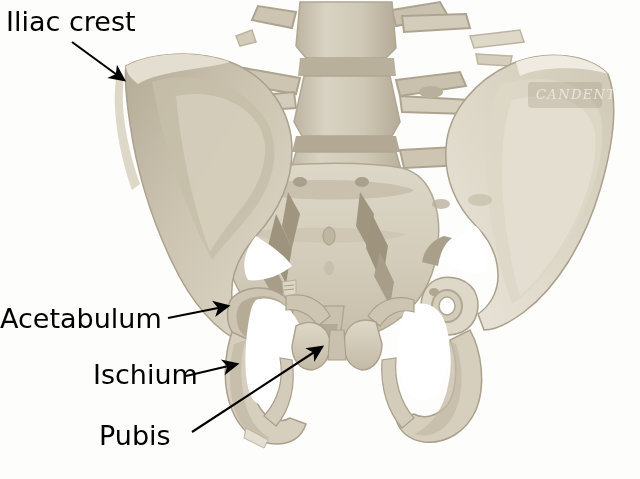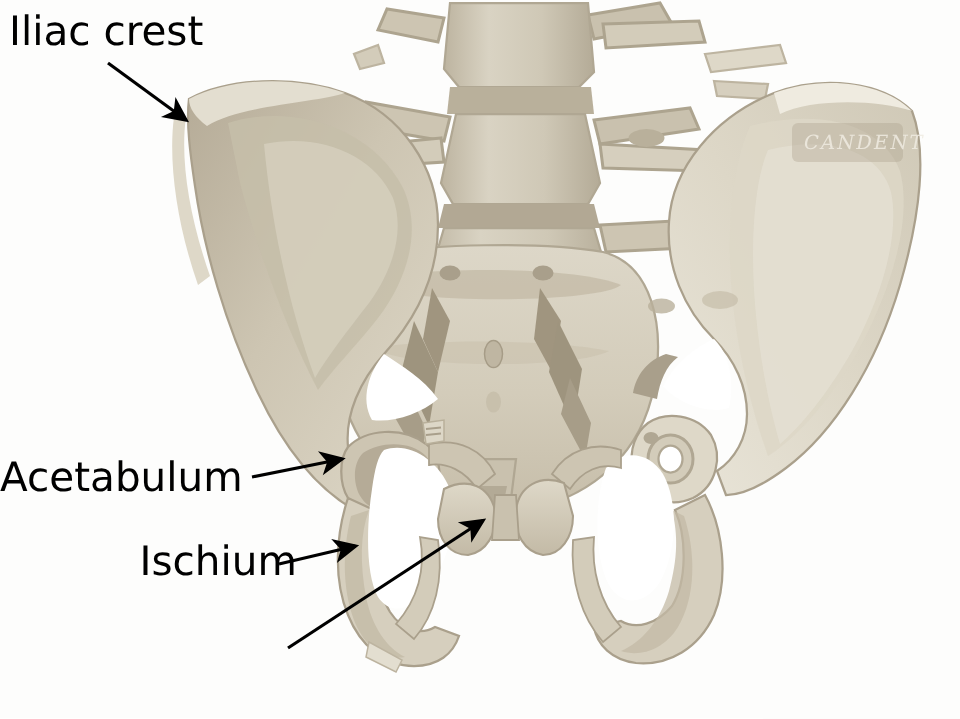--- a/index.html
+++ b/index.html
@@ -296,14 +296,15 @@
     </defs>
     <line x1="72" y1="42" x2="124" y2="80" stroke="#000" stroke-width="2.1" marker-end="url(#arrowHead)"></line>
     <line x1="168" y1="318" x2="228" y2="306" stroke="#000" stroke-width="2.1" marker-end="url(#arrowHead)"></line>
     <line x1="186" y1="376" x2="237" y2="364" stroke="#000" stroke-width="2.1" marker-end="url(#arrowHead)"></line>
     <line x1="192" y1="432" x2="322" y2="347" stroke="#000" stroke-width="2.1" marker-end="url(#arrowHead)"></line>
   </svg>
 
   <div class="label" id="lbl-iliac-crest">Iliac crest</div>
   <div class="label" id="lbl-acetabulum">Acetabulum</div>
   <div class="label" id="lbl-ischium">Ischium</div>
+  <div class="label" id="lbl-pubis">Pubis</div>
 
 </div>
 
 </body></html>

